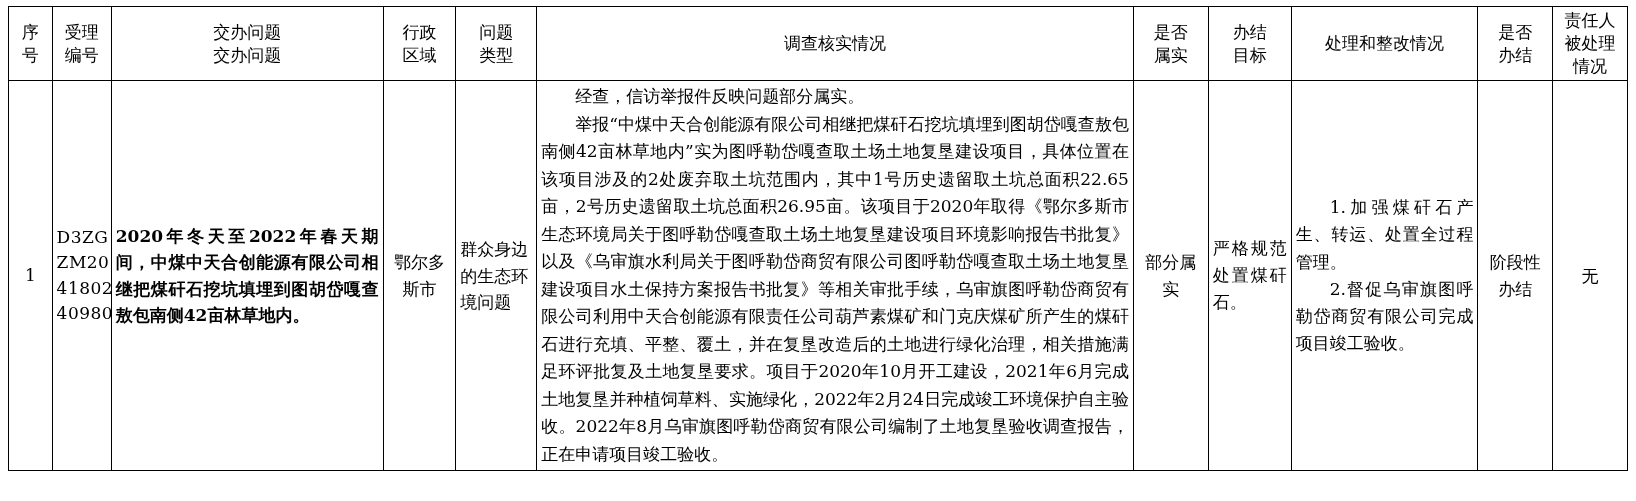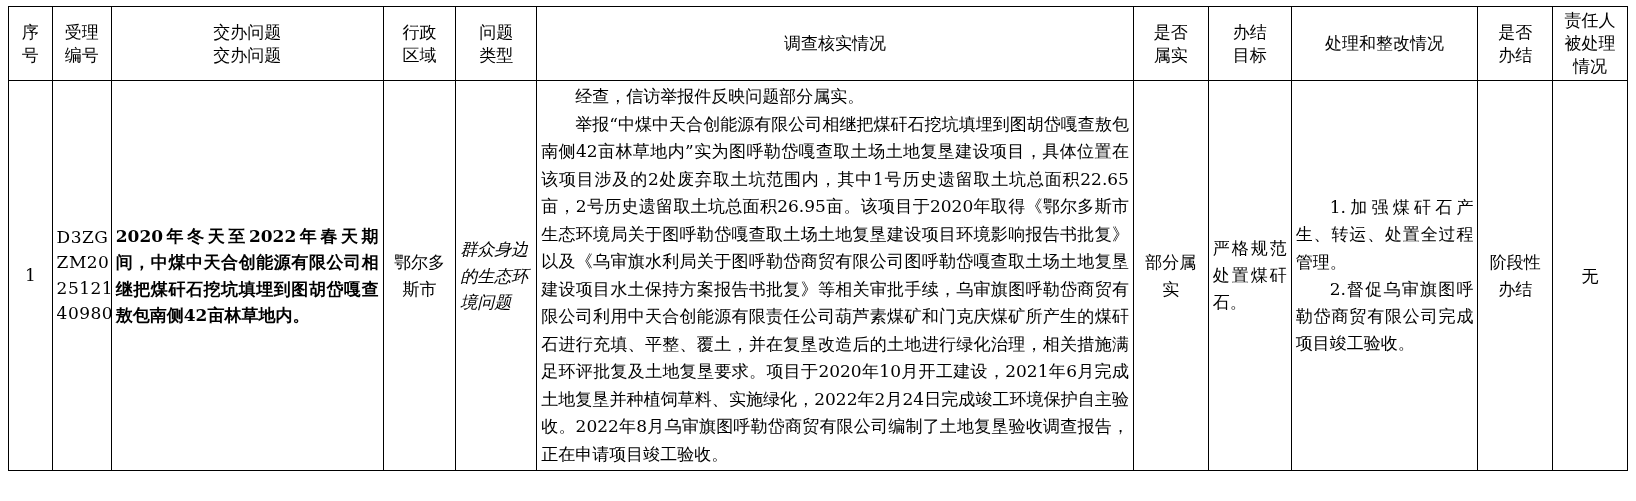--- a/index.html
+++ b/index.html
@@ -71,21 +71,20 @@
   }
   .c-region {
     text-align: center;
     line-height: 1.55;
     padding-left: 6px;
   }
   .c-type {
     text-align: left;
     line-height: 1.55;
     padding-left: 6px;
-    font-style: italic;
   }
   .c-invest {
     text-align: justify;
     text-justify: inter-ideograph;
     line-height: 1.62;
     padding: 6px 8px;
     vertical-align: top;
     margin-top: 35px;
   }
   .c-invest p {
@@ -189,21 +188,21 @@
           <span class="hdr-line">情况</span>
         </th>
       </tr>
     </thead>
     <tbody>
       <tr>
         <td class="c-seq">1</td>
         <td class="c-code">
           <span class="hdr-line">D3ZG</span>
           <span class="hdr-line">ZM20</span>
-          <span class="hdr-line">25121</span>
+          <span class="hdr-line">41802</span>
           <span class="hdr-line">40980</span>
         </td>
         <td class="c-desc">2020年冬天至2022年春天期间，中煤中天合创能源有限公司相继把煤矸石挖坑填埋到图胡岱嘎查敖包南侧42亩林草地内。</td>
         <td class="c-region">鄂尔多斯市</td>
         <td class="c-type">群众身边的生态环境问题</td>
         <td class="c-invest">
           <p>经查，信访举报件反映问题部分属实。</p>
           <p>举报“中煤中天合创能源有限公司相继把煤矸石挖坑填埋到图胡岱嘎查敖包南侧42亩林草地内”实为图呼勒岱嘎查取土场土地复垦建设项目，具体位置在该项目涉及的2处废弃取土坑范围内，其中1号历史遗留取土坑总面积22.65亩，2号历史遗留取土坑总面积26.95亩。该项目于2020年取得《鄂尔多斯市生态环境局关于图呼勒岱嘎查取土场土地复垦建设项目环境影响报告书批复》以及《乌审旗水利局关于图呼勒岱商贸有限公司图呼勒岱嘎查取土场土地复垦建设项目水土保持方案报告书批复》等相关审批手续，乌审旗图呼勒岱商贸有限公司利用中天合创能源有限责任公司葫芦素煤矿和门克庆煤矿所产生的煤矸石进行充填、平整、覆土，并在复垦改造后的土地进行绿化治理，相关措施满足环评批复及土地复垦要求。项目于2020年10月开工建设，2021年6月完成土地复垦并种植饲草料、实施绿化，2022年2月24日完成竣工环境保护自主验收。2022年8月乌审旗图呼勒岱商贸有限公司编制了土地复垦验收调查报告，正在申请项目竣工验收。</p>
         </td>
         <td class="c-true">部分属实</td>

